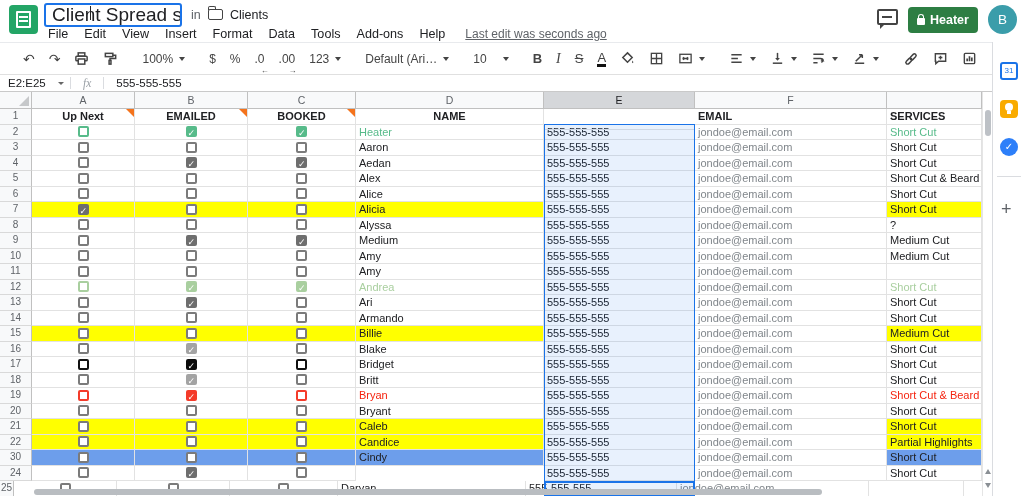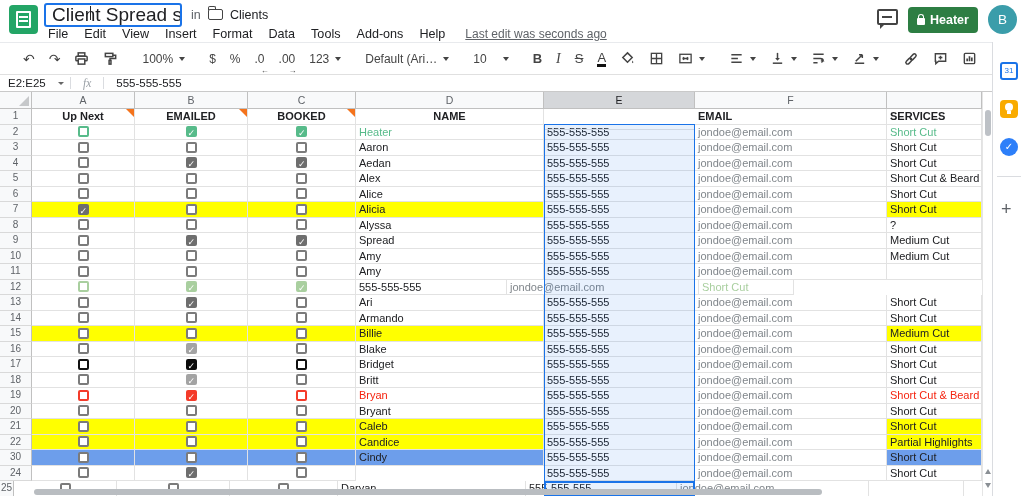--- a/index.html
+++ b/index.html
@@ -424,21 +424,21 @@
         <div class="cell gut" style="width: 32px;">9</div>
         <div class="cell cbwrap" style="width: 103px;">
           <div class="cb un"></div>
         </div>
         <div class="cell cbwrap" style="width: 113px;">
           <div class="cb ck c-dark">✓</div>
         </div>
         <div class="cell cbwrap" style="width: 108px;">
           <div class="cb ck c-dark">✓</div>
         </div>
-        <div class="cell " style="width: 188px;">Spread</div>
+        <div class="cell " style="width: 188px;">Medium</div>
         <div class="cell " style="width: 151px;">555-555-555</div>
         <div class="cell email" style="width: 192px;">jondoe@email.com</div>
         <div class="cell " style="width: 95px;">Medium Cut</div>
       </div>
       <div class="row">
         <div class="cell gut" style="width: 32px;">10</div>
         <div class="cell cbwrap" style="width: 103px;">
           <div class="cb un"></div>
         </div>
         <div class="cell cbwrap" style="width: 113px;">
@@ -472,20 +472,21 @@
         <div class="cell gut" style="width: 32px;">12</div>
         <div class="cell cbwrap" style="width: 103px;">
           <div class="cb un c-lightgreen"></div>
         </div>
         <div class="cell cbwrap" style="width: 113px;">
           <div class="cb ck c-lightgreen">✓</div>
         </div>
         <div class="cell cbwrap" style="width: 108px;">
           <div class="cb ck c-lightgreen">✓</div>
         </div>
+        <div class="cell t-lightgreen" style="width: 188px;">Andrea</div>
         <div class="cell " style="width: 151px;">555-555-555</div>
         <div class="cell email" style="width: 192px;">jondoe@email.com</div>
         <div class="cell t-lightgreen" style="width: 95px;">Short Cut</div>
       </div>
       <div class="row">
         <div class="cell gut" style="width: 32px;">13</div>
         <div class="cell cbwrap" style="width: 103px;">
           <div class="cb un"></div>
         </div>
         <div class="cell cbwrap" style="width: 113px;">

